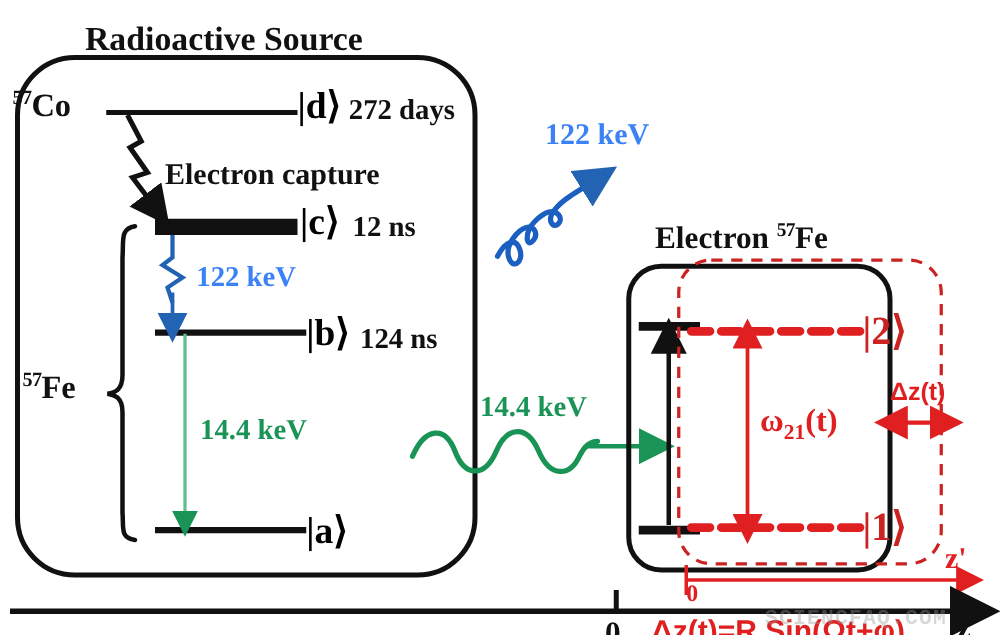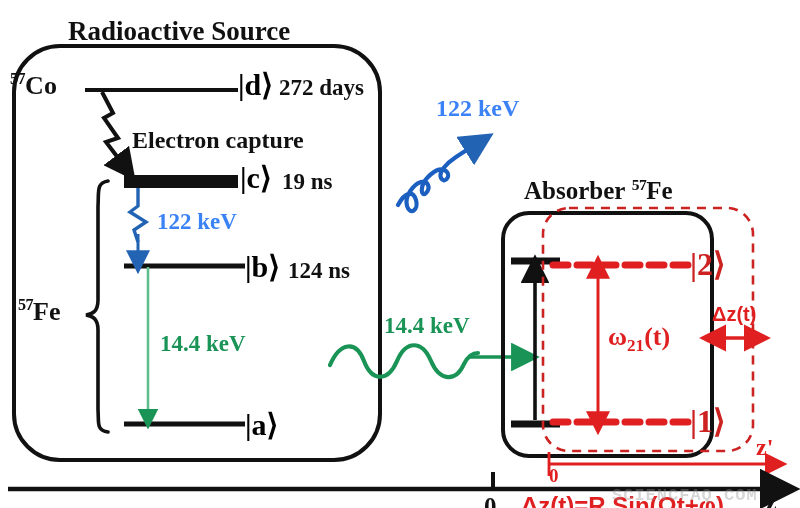--- a/index.html
+++ b/index.html
@@ -202,38 +202,38 @@
   <div class="lbl serif-bold" style="left:68px; top:-2px; font-size:27px;">Radioactive Source</div>
 
   <div class="lbl serif-bold" style="left:10px; top:51px; font-size:26px;"><span class="sup">57</span><span>Co</span></div>
 
   <div class="lbl ket" style="left:238px; top:50px; font-size:30px;">|d⟩</div>
   <div class="lbl serif-bold" style="left:279px; top:56px; font-size:23px;">272 days</div>
 
   <div class="lbl serif-bold" style="left:132px; top:108px; font-size:24px;">Electron capture</div>
 
   <div class="lbl ket" style="left:240px; top:143px; font-size:30px;">|c⟩</div>
-  <div class="lbl serif-bold" style="left:282px; top:150px; font-size:23px;">19 ns</div>
+  <div class="lbl serif-bold" style="left:282px; top:150px; font-size:23px;">12 ns</div>
 
   <div class="lbl serif-bold blue" style="left:157px; top:190px; font-size:23px;">122 keV</div>
 
   <div class="lbl ket" style="left:245px; top:232px; font-size:30px;">|b⟩</div>
   <div class="lbl serif-bold" style="left:288px; top:239px; font-size:23px;">124 ns</div>
 
   <div class="lbl serif-bold" style="left:18px; top:277px; font-size:26px;"><span class="sup">57</span><span>Fe</span></div>
 
   <div class="lbl serif-bold green" style="left:160px; top:312px; font-size:23px;">14.4 keV</div>
 
   <div class="lbl ket" style="left:245px; top:390px; font-size:30px;">|a⟩</div>
 
   <div class="lbl serif-bold blue" style="left:436px; top:76px; font-size:24px;">122 keV</div>
 
   <div class="lbl serif-bold green" style="left:384px; top:294px; font-size:23px;">14.4 keV</div>
 
-  <div class="lbl serif-bold" style="left:524px; top:157px; font-size:25px;"><span>Absorber</span>&nbsp;<span class="sup">57</span><span>Fe</span></div>
+  <div class="lbl serif-bold" style="left:524px; top:157px; font-size:25px;"><span>Electron</span>&nbsp;<span class="sup">57</span><span>Fe</span></div>
 
   <div class="lbl ket dkred" style="left:690px; top:228px; font-size:32px;">|2⟩</div>
 
   <div class="lbl ket dkred" style="left:690px; top:385px; font-size:32px;">|1⟩</div>
 
   <div class="lbl serif-bold red" style="left:608px; top:304px; font-size:26px;"><span>ω</span><span class="sub">21</span><span>(t)</span></div>
 
   <div class="lbl sans-bold red" style="left:712px; top:284px; font-size:20px;">Δz(t)</div>
 
   <div class="lbl serif-bold red" style="left:756px; top:415px; font-size:24px;">z'</div>

